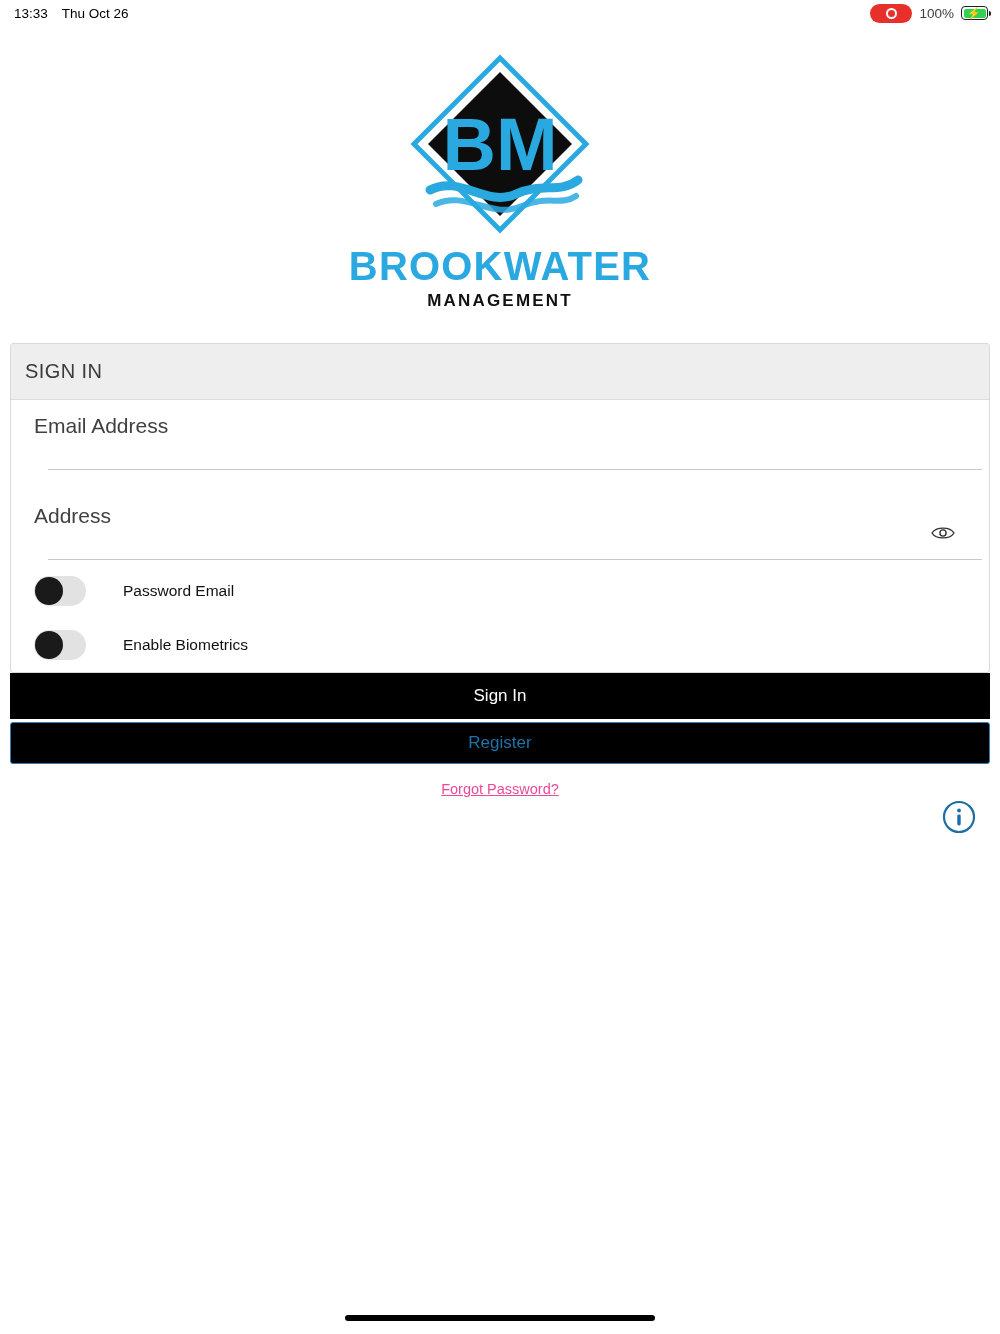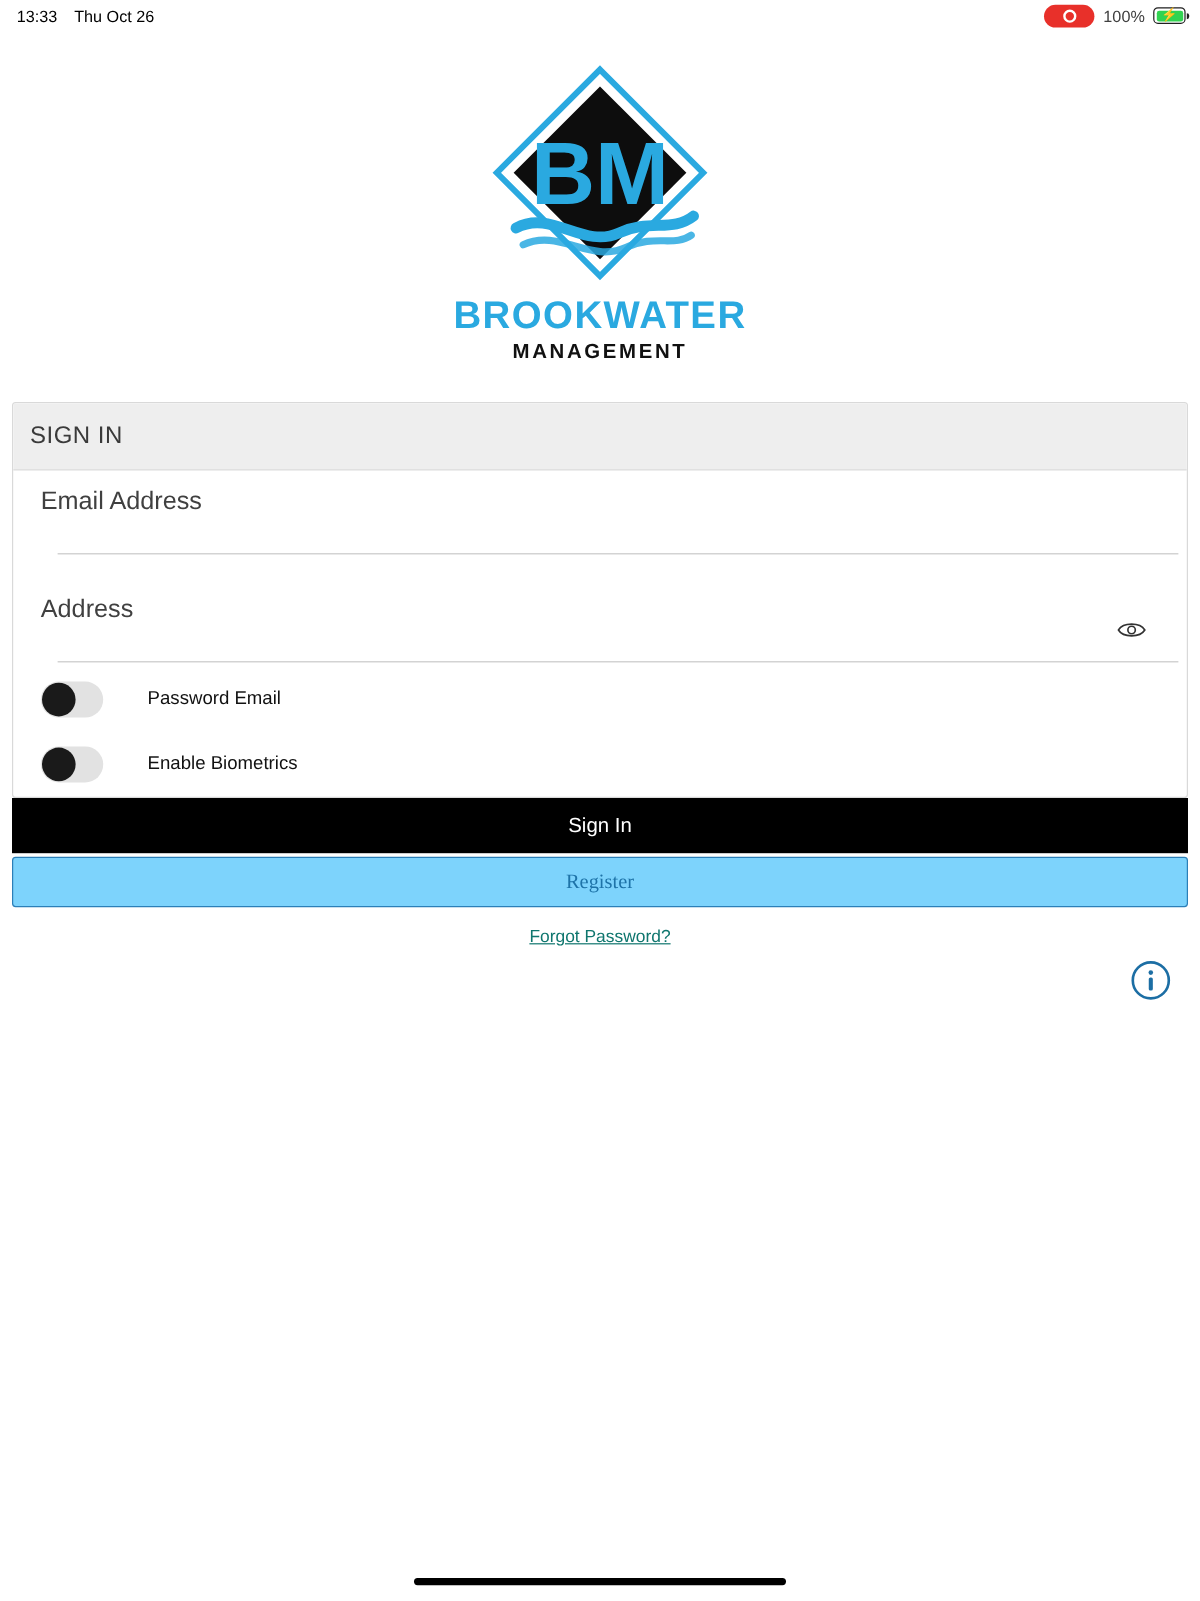--- a/index.html
+++ b/index.html
@@ -92,21 +92,21 @@
   .logo-area {
     width: 100%;
     padding-top: 22px;
     display: flex;
     flex-direction: column;
     align-items: center;
   }
   .logo-mark { width: 200px; height: 196px; }
   .logo-text {
     margin-top: 2px;
-    font-size: 32px;
+    font-size: 40px;
     font-weight: bold;
     letter-spacing: 1.2px;
     color: #2aa9e0;
     line-height: 1;
   }
   .logo-sub {
     margin-top: 6px;
     font-size: 17px;
     font-weight: bold;
     letter-spacing: 2.2px;
@@ -209,36 +209,36 @@
     border: none;
     font-size: 17px;
     cursor: pointer;
     font-family: "Liberation Sans", sans-serif;
   }
   .btn-secondary {
     display: block;
     width: 980px;
     margin: 3px auto 0 auto;
     height: 42px;
-    background: #7dd3fc;
+    background: #000000;
     color: #1e73a8;
     border: 1px solid #2b7fb8;
     border-radius: 3px;
     font-size: 17px;
     cursor: pointer;
-    font-family: Liberation Serif, serif;
+    font-family: Liberation Sans, sans-serif;
   }
   .forgot-wrap {
     width: 100%;
     text-align: center;
     margin-top: 16px;
   }
   .forgot-link {
     font-size: 14.5px;
-    color: #0f766e;
+    color: #ec4899;
     text-decoration: underline;
     cursor: pointer;
   }
 
   .info-wrap {
     position: absolute;
     right: 24px;
     top: 800px;
     width: 34px;
     height: 34px;

